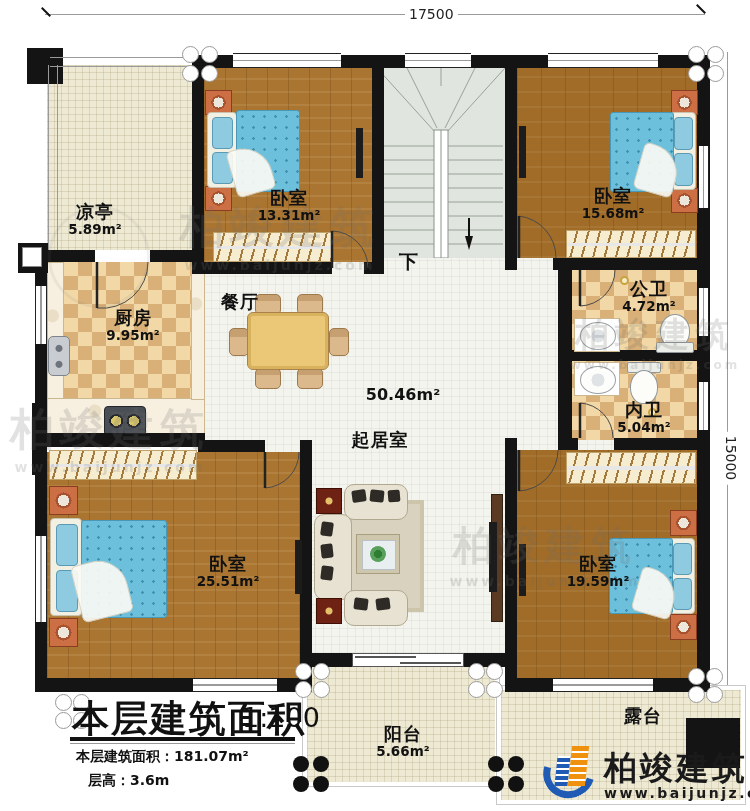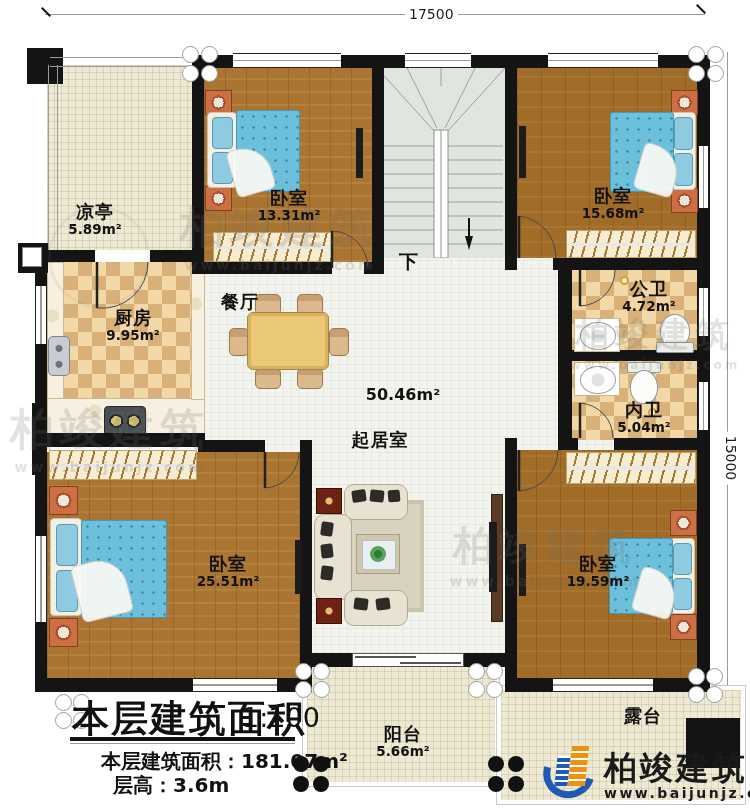--- a/index.html
+++ b/index.html
@@ -86,21 +86,21 @@
   .tick{position:absolute;width:12px;height:2px;background:#111;transform:rotate(45deg);}
   .wm{position:absolute;color:rgba(110,110,110,.20);text-align:center;pointer-events:none;}
   .wm .big{font-size:44px;font-weight:800;letter-spacing:6px;}
   .wm .url{font-size:14px;font-weight:700;letter-spacing:3px;}
   .wm-circle{position:absolute;border:3px solid rgba(120,120,120,.10);border-radius:50%;}
   
   .tb-title{position:absolute;font-size:37px;font-weight:800;letter-spacing:2px;}
   .tb-scale{position:absolute;font-size:27px;font-weight:400;}
   .tb-rule{position:absolute;background:#111;}
   .tb-rule2{position:absolute;background:#999;}
-  .tb-line{position:absolute;font-size:20px;font-weight:600;margin-left:25px;}
+  .tb-line{position:absolute;font-size:14px;font-weight:600;}
   
   .logo-name{position:absolute;font-size:33px;font-weight:900;letter-spacing:3px;color:#1a1a1a;}
   .logo-url{position:absolute;font-size:14px;font-weight:800;letter-spacing:2.5px;color:#1a1a1a;}
   .lg-swoosh{position:absolute;width:52px;height:50px;border:7px solid transparent;
     border-left-color:#1f5bb5;border-bottom-color:#1f5bb5;border-radius:50%;transform:rotate(-28deg);box-sizing:border-box;}
   .lg-blue{position:absolute;background:#1f5bb5;
     background-image:repeating-linear-gradient(0deg,transparent 0 4px,#fff 4px 6px);transform:skewX(-6deg);}
   .lg-orange{position:absolute;background:#f0900f;
     background-image:repeating-linear-gradient(0deg,transparent 0 5px,#fff 5px 7px);transform:skewX(-6deg);}
   svg{position:absolute;}

